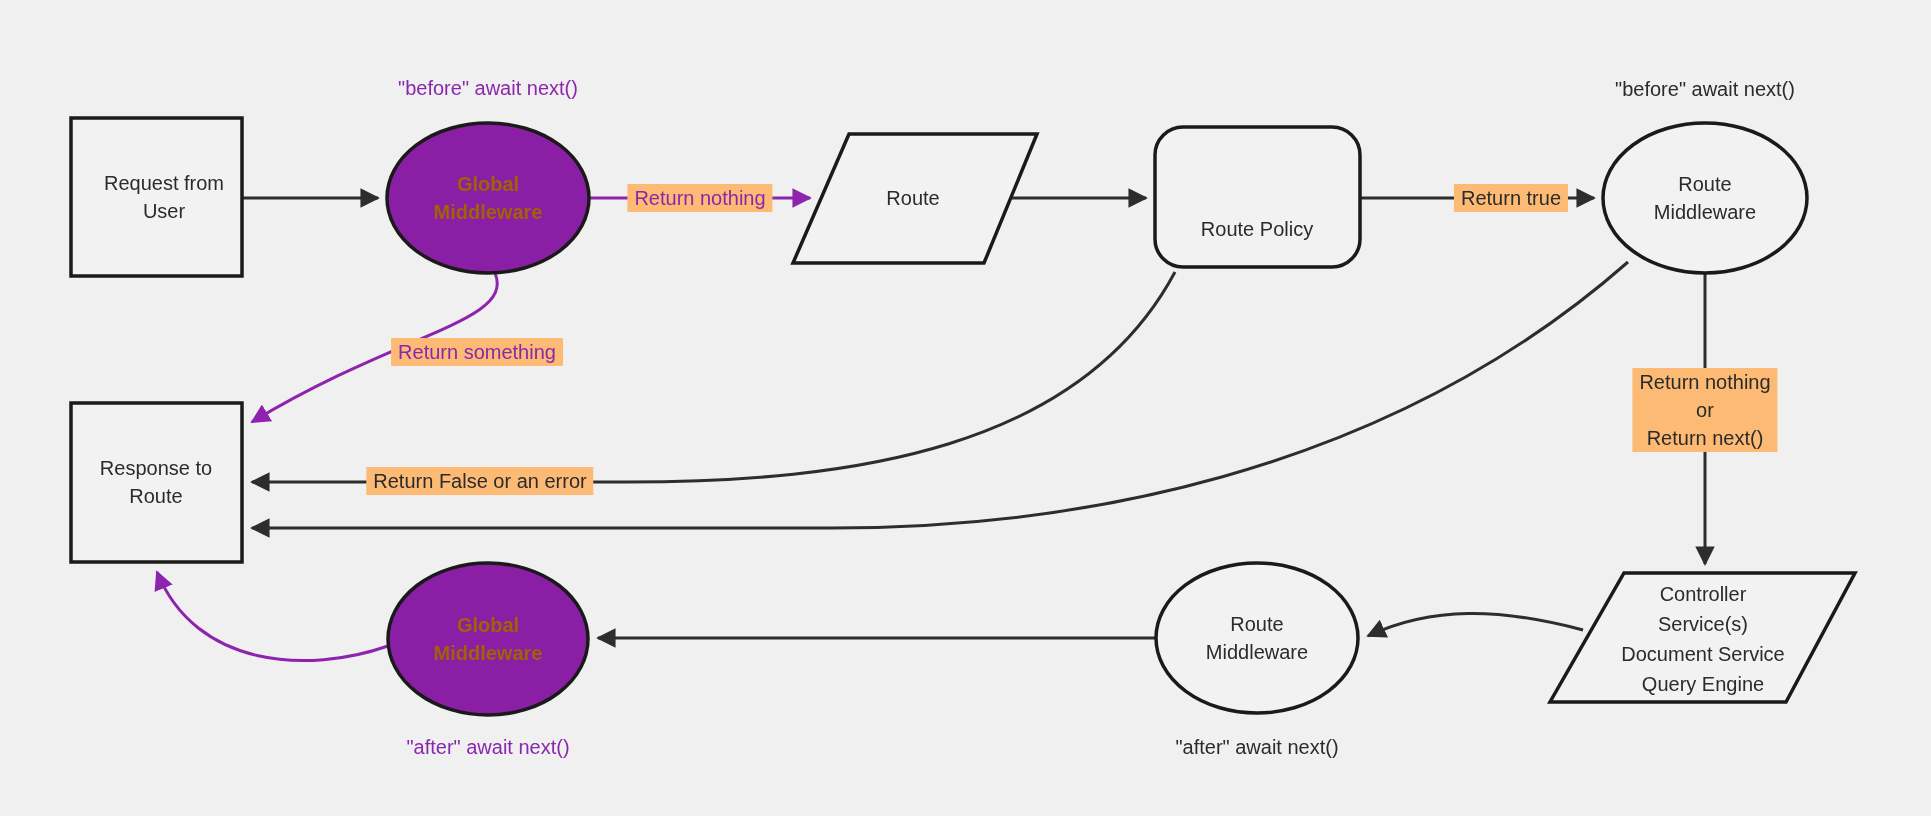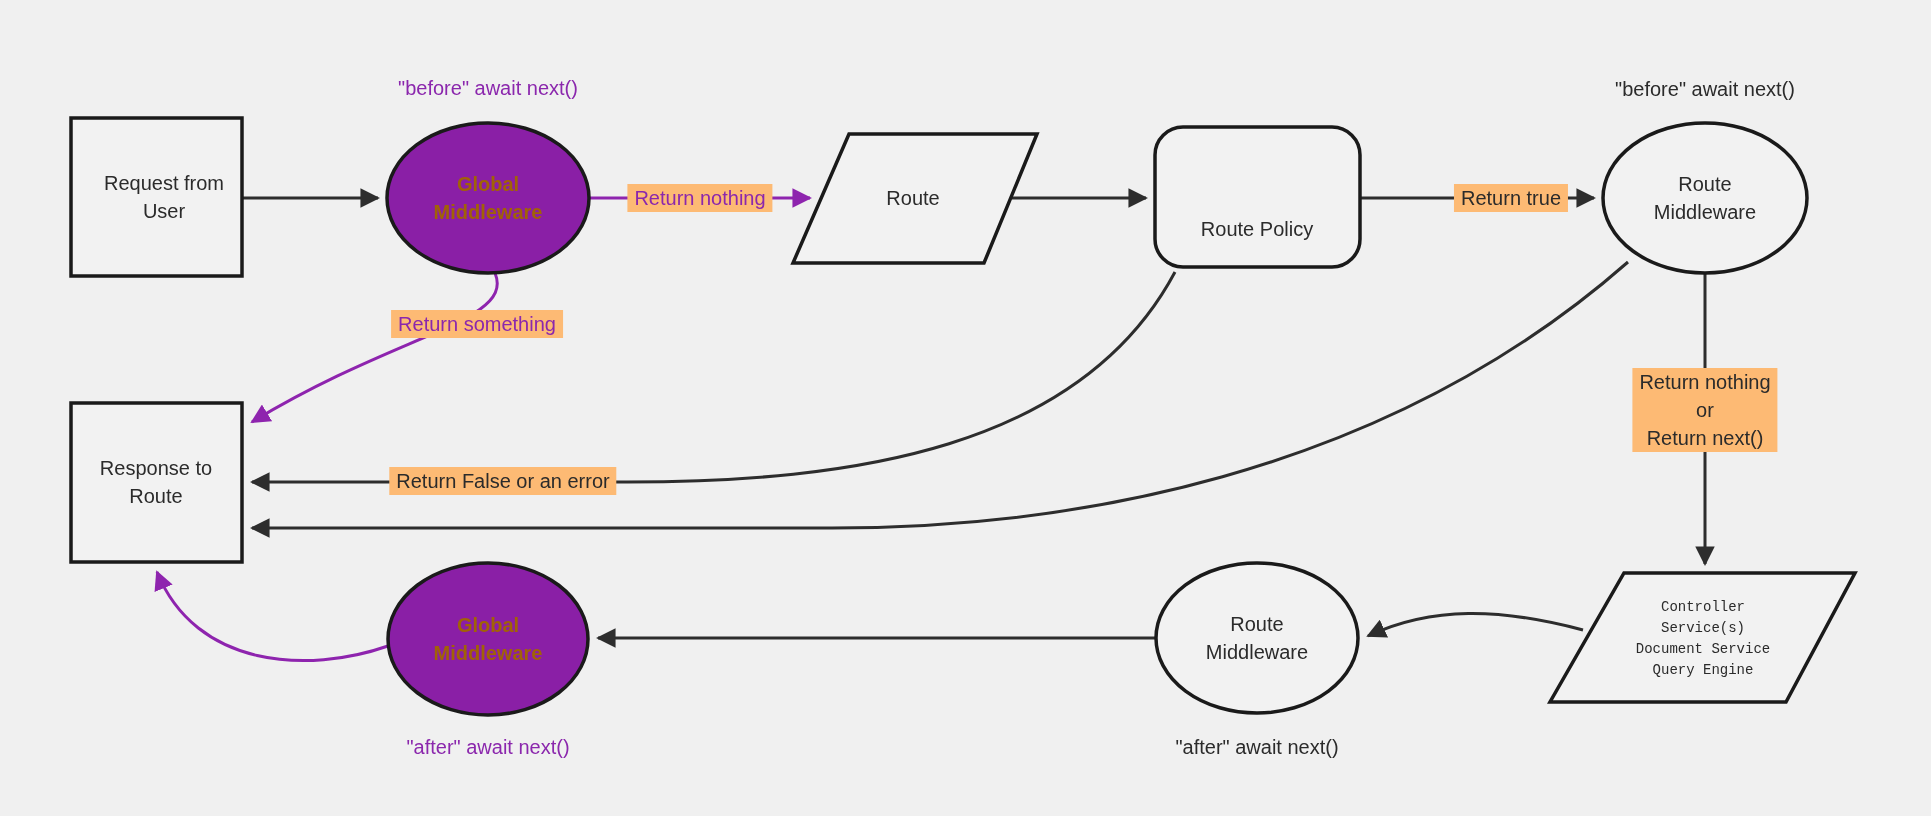--- a/index.html
+++ b/index.html
@@ -7,21 +7,21 @@
   .diagram svg{position:absolute;left:0;top:0;}
   .lbl{
     position:absolute;transform:translate(-50%,-50%);
     font-size:20px;line-height:1.4;color:#2b2b2b;text-align:center;
     white-space:pre-line;pointer-events:none;
   }
   .purple{color:#8b27ad;}
   .mask{background:#fdba74;padding:0 7px;}
   .node-lbl{font-size:20px;}
   .white-bold{color:#a16207;font-weight:700;}
-  .small{font-size:14px;line-height:1.5;font-family:Liberation Mono, monospace;}
+  .small{font-size:20px;line-height:1.5;}
 </style>
 </head>
 <body>
 
 <div class="diagram">
 
   <svg width="1931" height="816" viewBox="0 0 1931 816">
     <defs>
       <marker id="arrow-black" viewBox="0 0 10 10" refX="9" refY="5" markerWidth="6.5" markerHeight="6.5" orient="auto-start-reverse">
         <path d="M0,0 L10,5 L0,10 z" fill="#2d2d2d"></path>
@@ -77,18 +77,18 @@
   <div class="lbl node-lbl" style="left:156px;top:482px;">Response to
 Route</div>
 
   <div class="lbl purple" style="left:488px;top:88px;">"before" await next()</div>
   <div class="lbl purple mask" style="left:700px;top:198px;">Return nothing</div>
   <div class="lbl mask" style="left:1511px;top:198px;">Return true</div>
   <div class="lbl" style="left:1705px;top:89px;">"before" await next()</div>
   <div class="lbl mask" style="left:1705px;top:410px;">Return nothing
 or
 Return next()</div>
-  <div class="lbl purple mask" style="left:477px;top:324px;text-align:center;">Return something</div>
-  <div class="lbl mask" style="left:503px;top:481px;text-align:right;">Return False or an error</div>
+  <div class="lbl purple mask" style="left:477px;top:352px;text-align:center;">Return something</div>
+  <div class="lbl mask" style="left:480px;top:481px;text-align:right;">Return False or an error</div>
   <div class="lbl" style="left:1257px;top:747px;">"after" await next()</div>
   <div class="lbl purple" style="left:488px;top:747px;">"after" await next()</div>
 
 </div>
 
 </body></html>

